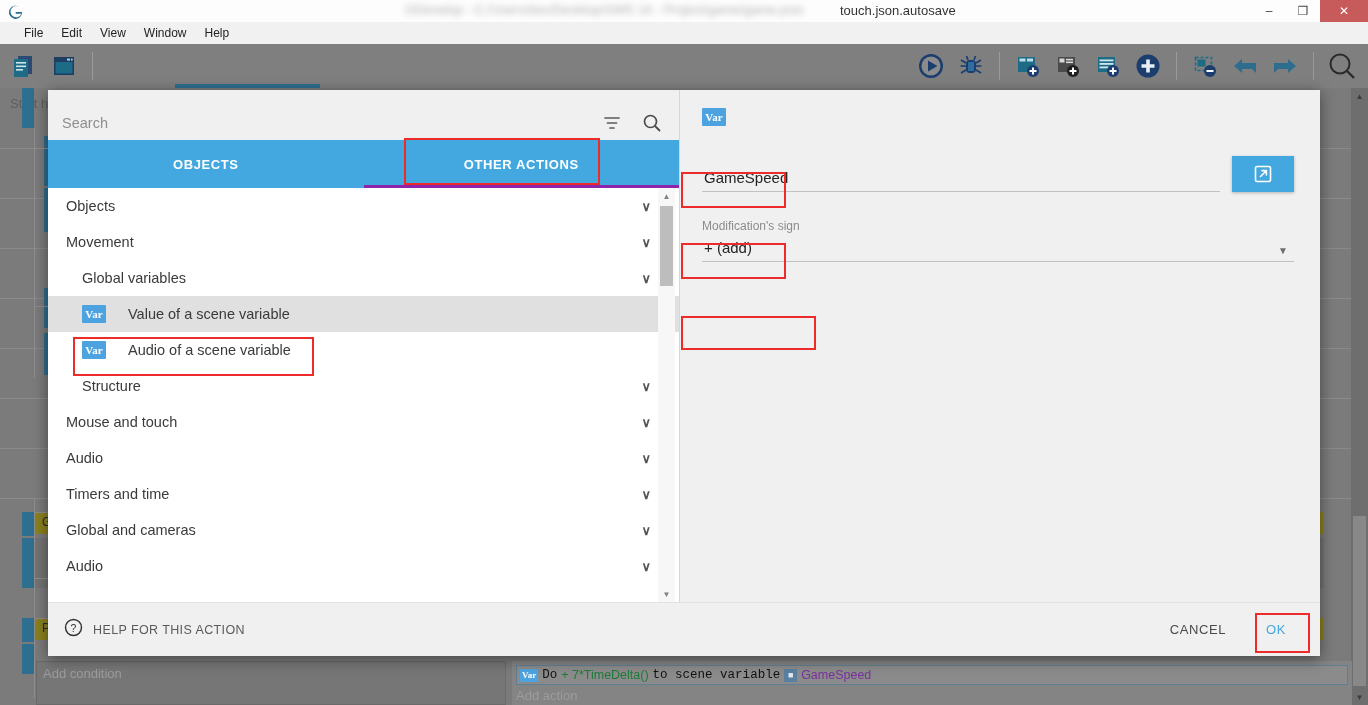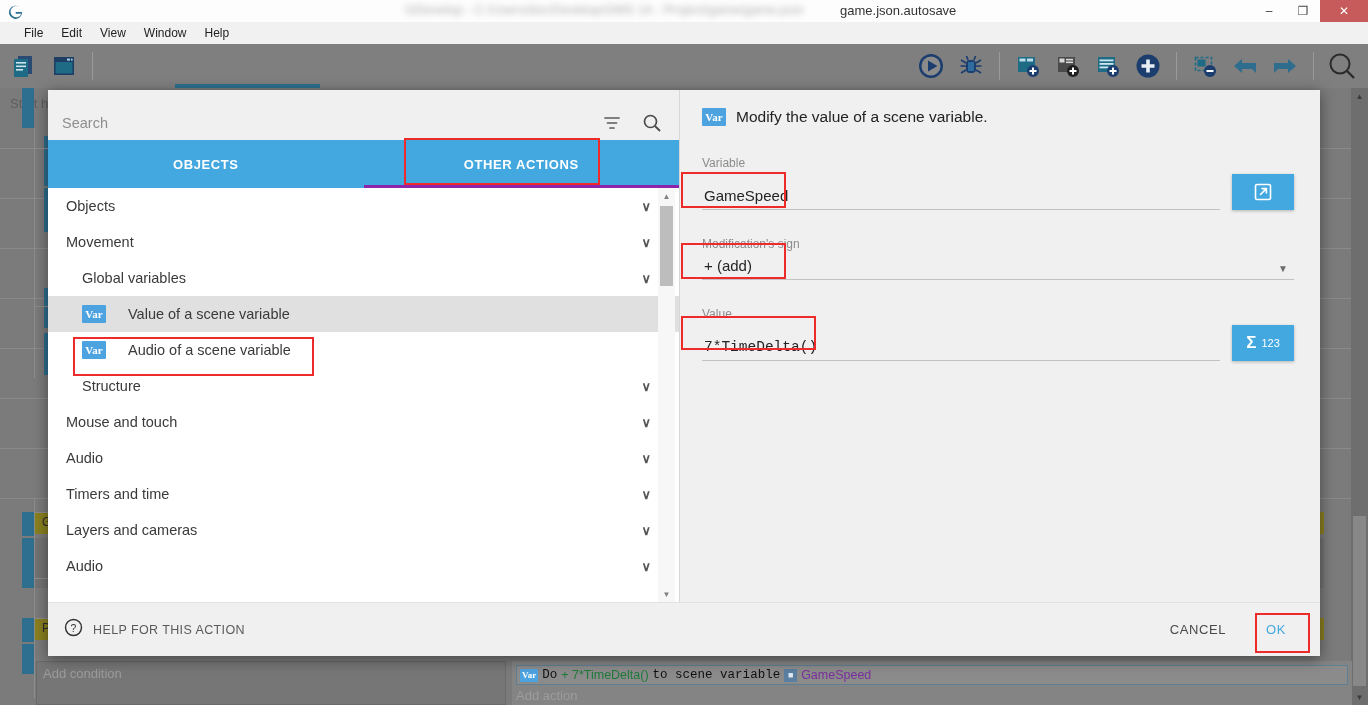--- a/index.html
+++ b/index.html
@@ -265,21 +265,21 @@
 
 <div id="root">
 
   <div class="titlebar">
     <div class="app-logo">
       <svg width="15" height="15" viewBox="0 0 16 16">
           <path d="M13 4a6 6 0 1 0 1.3 6.4H8.2V8.4H15A7 7 0 1 1 13 4z" fill="#2d6f8f"></path>
         </svg>
     </div>
     <div class="title-blur">GDevelop - C:/Users/doc/Desktop/GMS 14 - Project/game/game.json</div>
-    <div class="title-clear">game.json.autosave</div>
+    <div class="title-clear">touch.json.autosave</div>
     <div class="win-btns">
       <div class="win-btn">–</div>
       <div class="win-btn">❐</div>
       <div class="win-btn close">✕</div>
     </div>
   </div>
 
   <div class="menubar">
     <div class="menu-item">File</div>
     <div class="menu-item">Edit</div>
@@ -511,45 +511,43 @@
             </div>
             <div class="node lvl0">
               <span>Audio</span>
               <span class="chev">∨</span>
             </div>
             <div class="node lvl0">
               <span>Timers and time</span>
               <span class="chev">∨</span>
             </div>
             <div class="node lvl0">
-              <span>Layers and cameras</span>
+              <span>Global and cameras</span>
               <span class="chev">∨</span>
             </div>
             <div class="node lvl0">
               <span>Audio</span>
               <span class="chev">∨</span>
             </div>
           </div>
 
           <div class="tree-scroll">
             <div class="sb-arrow">▲</div>
             <div class="sb-thumb"></div>
             <div class="sb-arrow" style="position:absolute;bottom:0;">▼</div>
           </div>
         </div>
       </div>
 
       <div class="right-pane">
         <div class="rp-title">
           <span class="varbadge big">Var</span>
-          <span class="rp-title-text">Modify the value of a scene variable.</span>
         </div>
 
         <div class="field">
-          <div class="field-label">Variable</div>
           <div class="field-row">
             <input class="field-input" value="GameSpeed" style="">
             <div class="blue-btn">
               <svg width="20" height="20" viewBox="0 0 20 20">
                 <rect x="2.5" y="2.5" width="15" height="15" rx="1.5" fill="none" stroke="#fff" stroke-width="1.6"></rect>
                 <path d="M7.5 12.5 L13 7 M9 6.6h4.4v4.4" stroke="#fff" stroke-width="1.6" fill="none" stroke-linecap="round"></path>
               </svg>
             </div>
           </div>
         </div>
@@ -558,28 +556,20 @@
           <div class="field-label">Modification's sign</div>
           <div class="field-row">
             <div class="select-wrap">
               <input class="field-input" style="width: 100%;" value="+ (add)">
               <span class="caret">▼</span>
             </div>
           </div>
         </div>
 
         <div class="field">
-          <div class="field-label">Value</div>
-          <div class="field-row">
-            <input class="field-input mono" value="7*TimeDelta()" style="">
-            <div class="blue-btn">
-              <span class="sig">Σ</span>
-              <span class="num">123</span>
-            </div>
-          </div>
         </div>
       </div>
     </div>
 
     <div class="modal-footer">
       <div class="help-link">
         <span>
           <svg width="19" height="19" viewBox="0 0 20 20">
             <circle cx="10" cy="10" r="8.4" fill="none" stroke="#333" stroke-width="1.5"></circle>
             <text x="10" y="14.3" font-size="11" text-anchor="middle" fill="#333" font-family="Liberation Sans, sans-serif">?</text>

